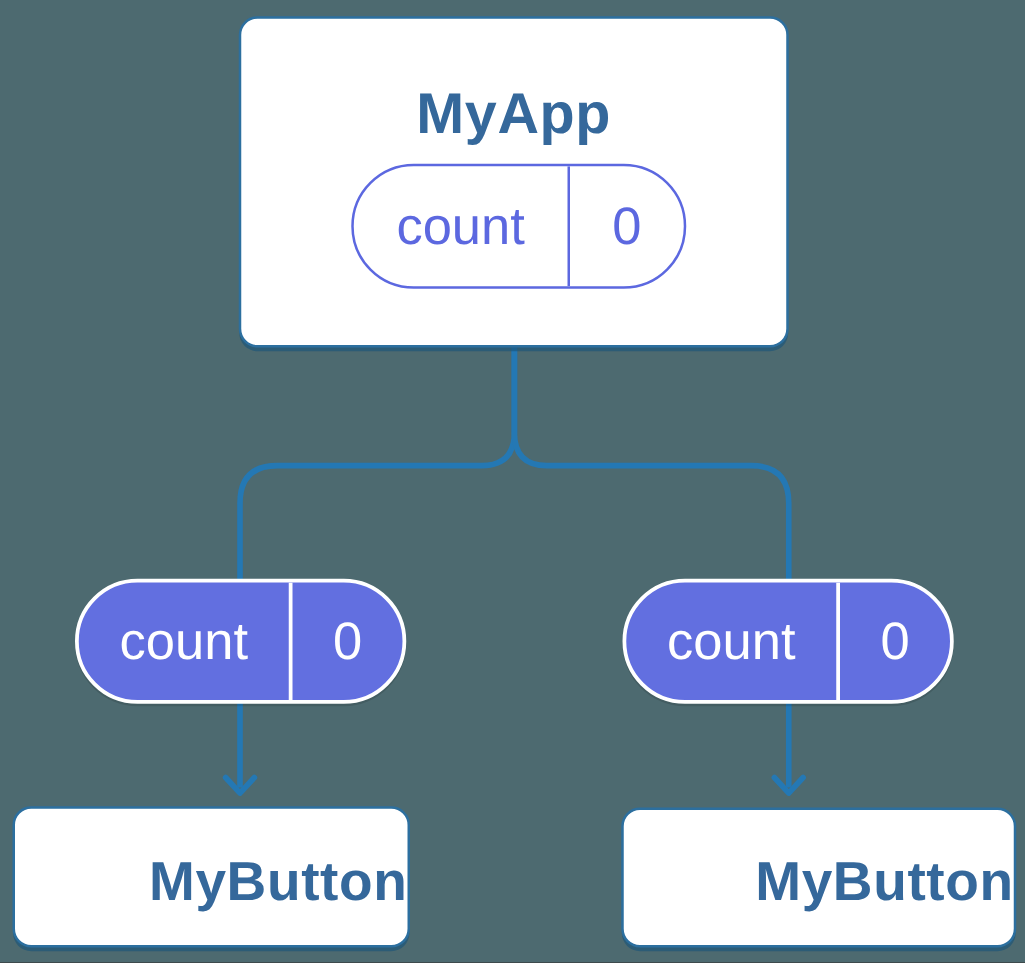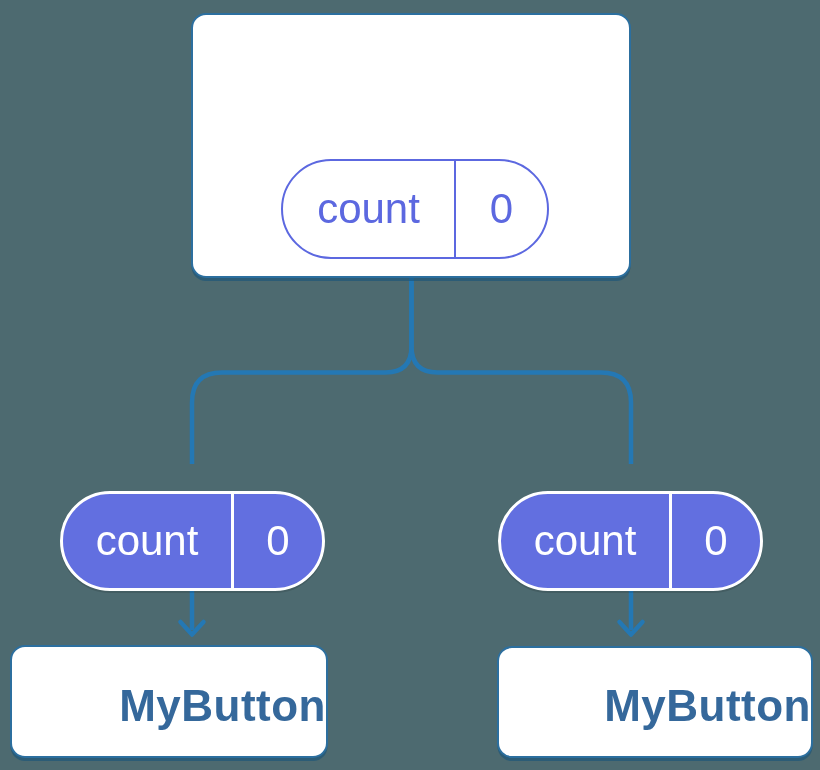--- a/index.html
+++ b/index.html
@@ -57,21 +57,20 @@
     font-weight: 600;
     line-height: 1;
     letter-spacing: 0.5px;
     color: var(--component-text-blue);
   }
   .pill {
     display: flex;
     align-items: stretch;
     border-radius: 52px;
     overflow: hidden;
-    margin-top: 28px;
   }
   .pill-label {
     flex: 1;
     display: flex;
     align-items: center;
     justify-content: center;
     font-size: 42px;
     line-height: 1;
   }
   .pill-value {
@@ -131,20 +130,21 @@
   <svg class="svg-layer" viewBox="0 0 820 770" xmlns="http://www.w3.org/2000/svg" aria-hidden="true">
     <path class="connector" d="M411.5 278 L411.5 346 Q411.5 372.5 385.5 372.5 L222 372.5 Q192 372.5 192 402.5 L192 464"></path>
     <path class="connector" d="M411.5 278 L411.5 346 Q411.5 372.5 437.5 372.5 L601 372.5 Q631 372.5 631 402.5 L631 464"></path>
     <path class="connector" d="M192 562 L192 630"></path>
     <path class="connector head" d="M180.5 622 L192 634.5 L203.5 622"></path>
     <path class="connector" d="M631 562 L631 630"></path>
     <path class="connector head" d="M619.5 622 L631 634.5 L642.5 622"></path>
   </svg>
 
   <div class="card root-card">
+    <div class="root-title">MyApp</div>
     <div class="pill outline-pill">
       <div class="pill-label">count</div>
       <div class="pill-value">0</div>
     </div>
   </div>
 
   <div class="pill prop-pill prop-pill-left">
     <div class="pill-label">count</div>
     <div class="pill-value">0</div>
   </div>

